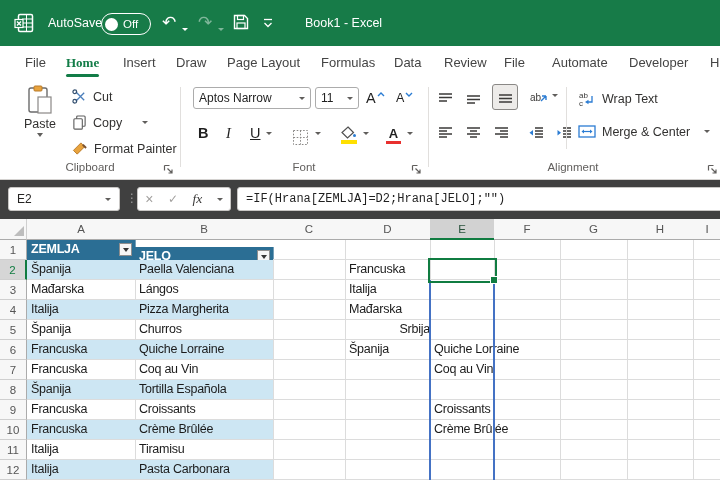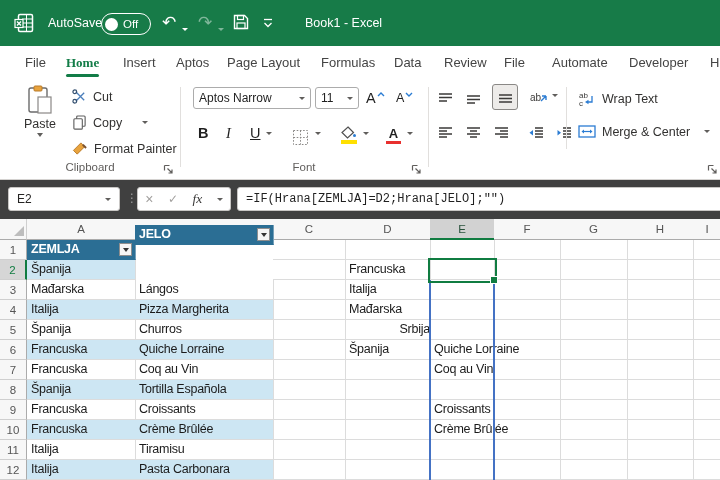--- a/index.html
+++ b/index.html
@@ -107,21 +107,21 @@
       <path d="M2 2.5 h8" stroke="#fff" stroke-width="1.3"></path>
       <path d="M2.5 6 l3.5 3.5 L9.5 6" fill="none" stroke="#fff" stroke-width="1.3"></path>
     </svg>
     <span class="tb-item" style="left:305px;top:16px;">Book1  -  Excel</span>
   </div>
 
   <div id="tabstrip">
       <span class="rtab" style="left: 25px;">File</span>
       <span class="rtab active" style="left: 66px; font-family: Liberation Serif, serif;">Home</span>
       <span class="rtab" style="left: 123px;">Insert</span>
-      <span class="rtab" style="left: 176px;">Aptos</span>
+      <span class="rtab" style="left: 176px;">Draw</span>
       <span class="rtab" style="left: 321px;">Formulas</span>
       <span class="rtab" style="left: 227px;">Page Layout</span>
       <span class="rtab" style="left: 394px;">Data</span>
       <span class="rtab" style="left: 444px;">Review</span>
       <span class="rtab" style="left: 504px;">File</span>
       <span class="rtab" style="left: 552px;">Automate</span>
       <span class="rtab" style="left: 629px;">Developer</span>
       <span class="rtab" style="left: 710px;">Help</span>
     </div>
 
@@ -284,20 +284,21 @@
     </div>
     <div class="rbn-item" style="left:578px;top:45px;">
       <svg width="18" height="15" viewBox="0 0 18 15">
         <rect x="1" y="2" width="16" height="11" fill="#fff" stroke="#2B7CD3" stroke-width="1.3"></rect>
         <path d="M5.5 7.5 h7" stroke="#2B7CD3" stroke-width="1.2"></path>
         <path d="M6 5.5 L3.5 7.5 L6 9.5 Z M12 5.5 L14.5 7.5 L12 9.5 Z" fill="#2B7CD3"></path>
       </svg>
       <span>Merge &amp; Center</span>
       <span class="tri sm" style="margin-left:8px;"></span>
     </div>
+    <div class="grp-label" style="left:428px;width:290px;">Alignment</div>
     <svg class="launcher" style="left:706px;top:84px;" viewBox="0 0 12 12">
       <path d="M2.5 2.5 h5 M2.5 2.5 v5" stroke="#605E5C" stroke-width="1.2" fill="none"></path>
       <path d="M5.5 5.5 L10 10 M10 6.5 V10 H6.5" stroke="#605E5C" stroke-width="1.2" fill="none"></path>
     </svg>
   </div>
 
   <div id="fbar">
     <div class="fb-box" id="namebox">
       <span>E2</span>
       <span class="tri sm" style="margin-left:auto;margin-right:8px;"></span>
@@ -324,32 +325,33 @@
       <div class="chead" style="left: 345px; width: 86px; height: 21px;">D</div>
       <div class="chead sel" style="left: 430px; width: 65px; height: 21px;">E</div>
       <div class="chead" style="left: 494px; width: 67px; height: 21px;">F</div>
       <div class="chead" style="left: 560px; width: 68px; height: 21px;">G</div>
       <div class="chead" style="left: 627px; width: 67px; height: 21px;">H</div>
       <div class="chead" style="left: 693px; width: 29px; height: 21px;">I</div>
       <div class="rhead" style="top: 21px; height: 20px; line-height: 20px;">1</div>
       <div class="cell th" style="left: 27px; top: 21px; width: 109px; height: 20px;"><span>ZEMLJA</span><div class="filterbtn">
           <span class="tri"></span>
         </div></div>
-      <div class="cell th" style="left: 135px; top: 6px; width: 139px; height: 20px;"><span>JELO</span><div class="filterbtn">
+      <div class="cell th" style="left: 135px; top: 28px; width: 139px; height: 20px;"><span>JELO</span><div class="filterbtn">
           <span class="tri"></span>
         </div></div>
       <div class="cell" style="left: 273px; top: 21px; width: 73px; height: 20px;"></div>
       <div class="cell" style="left: 345px; top: 21px; width: 86px; height: 20px;"></div>
       <div class="cell" style="left: 430px; top: 21px; width: 65px; height: 20px;"></div>
       <div class="cell" style="left: 494px; top: 21px; width: 67px; height: 20px;"></div>
       <div class="cell" style="left: 560px; top: 21px; width: 68px; height: 20px;"></div>
       <div class="cell" style="left: 627px; top: 21px; width: 67px; height: 20px;"></div>
       <div class="cell" style="left: 693px; top: 21px; width: 29px; height: 20px;"></div>
       <div class="rhead sel" style="top: 41px; height: 20px; line-height: 20px;">2</div>
       <div class="cell band" style="left: 27px; top: 41px; width: 109px; height: 20px;"><span>Španija</span></div>
+      <div class="cell band" style="left: 135px; top: 41px; width: 139px; height: 20px;"><span>Paella Valenciana</span></div>
       <div class="cell" style="left: 273px; top: 41px; width: 73px; height: 20px;"></div>
       <div class="cell" style="left: 345px; top: 41px; width: 86px; height: 20px;"><span>Francuska</span></div>
       <div class="cell" style="left: 430px; top: 41px; width: 65px; height: 20px;"></div>
       <div class="cell" style="left: 494px; top: 41px; width: 67px; height: 20px;"></div>
       <div class="cell" style="left: 560px; top: 41px; width: 68px; height: 20px;"></div>
       <div class="cell" style="left: 627px; top: 41px; width: 67px; height: 20px;"></div>
       <div class="cell" style="left: 693px; top: 41px; width: 29px; height: 20px;"></div>
       <div class="rhead" style="top: 61px; height: 20px; line-height: 20px;">3</div>
       <div class="cell" style="left: 27px; top: 61px; width: 109px; height: 20px;"><span>Mađarska</span></div>
       <div class="cell" style="left: 135px; top: 61px; width: 139px; height: 20px;"><span>Lángos</span></div>

